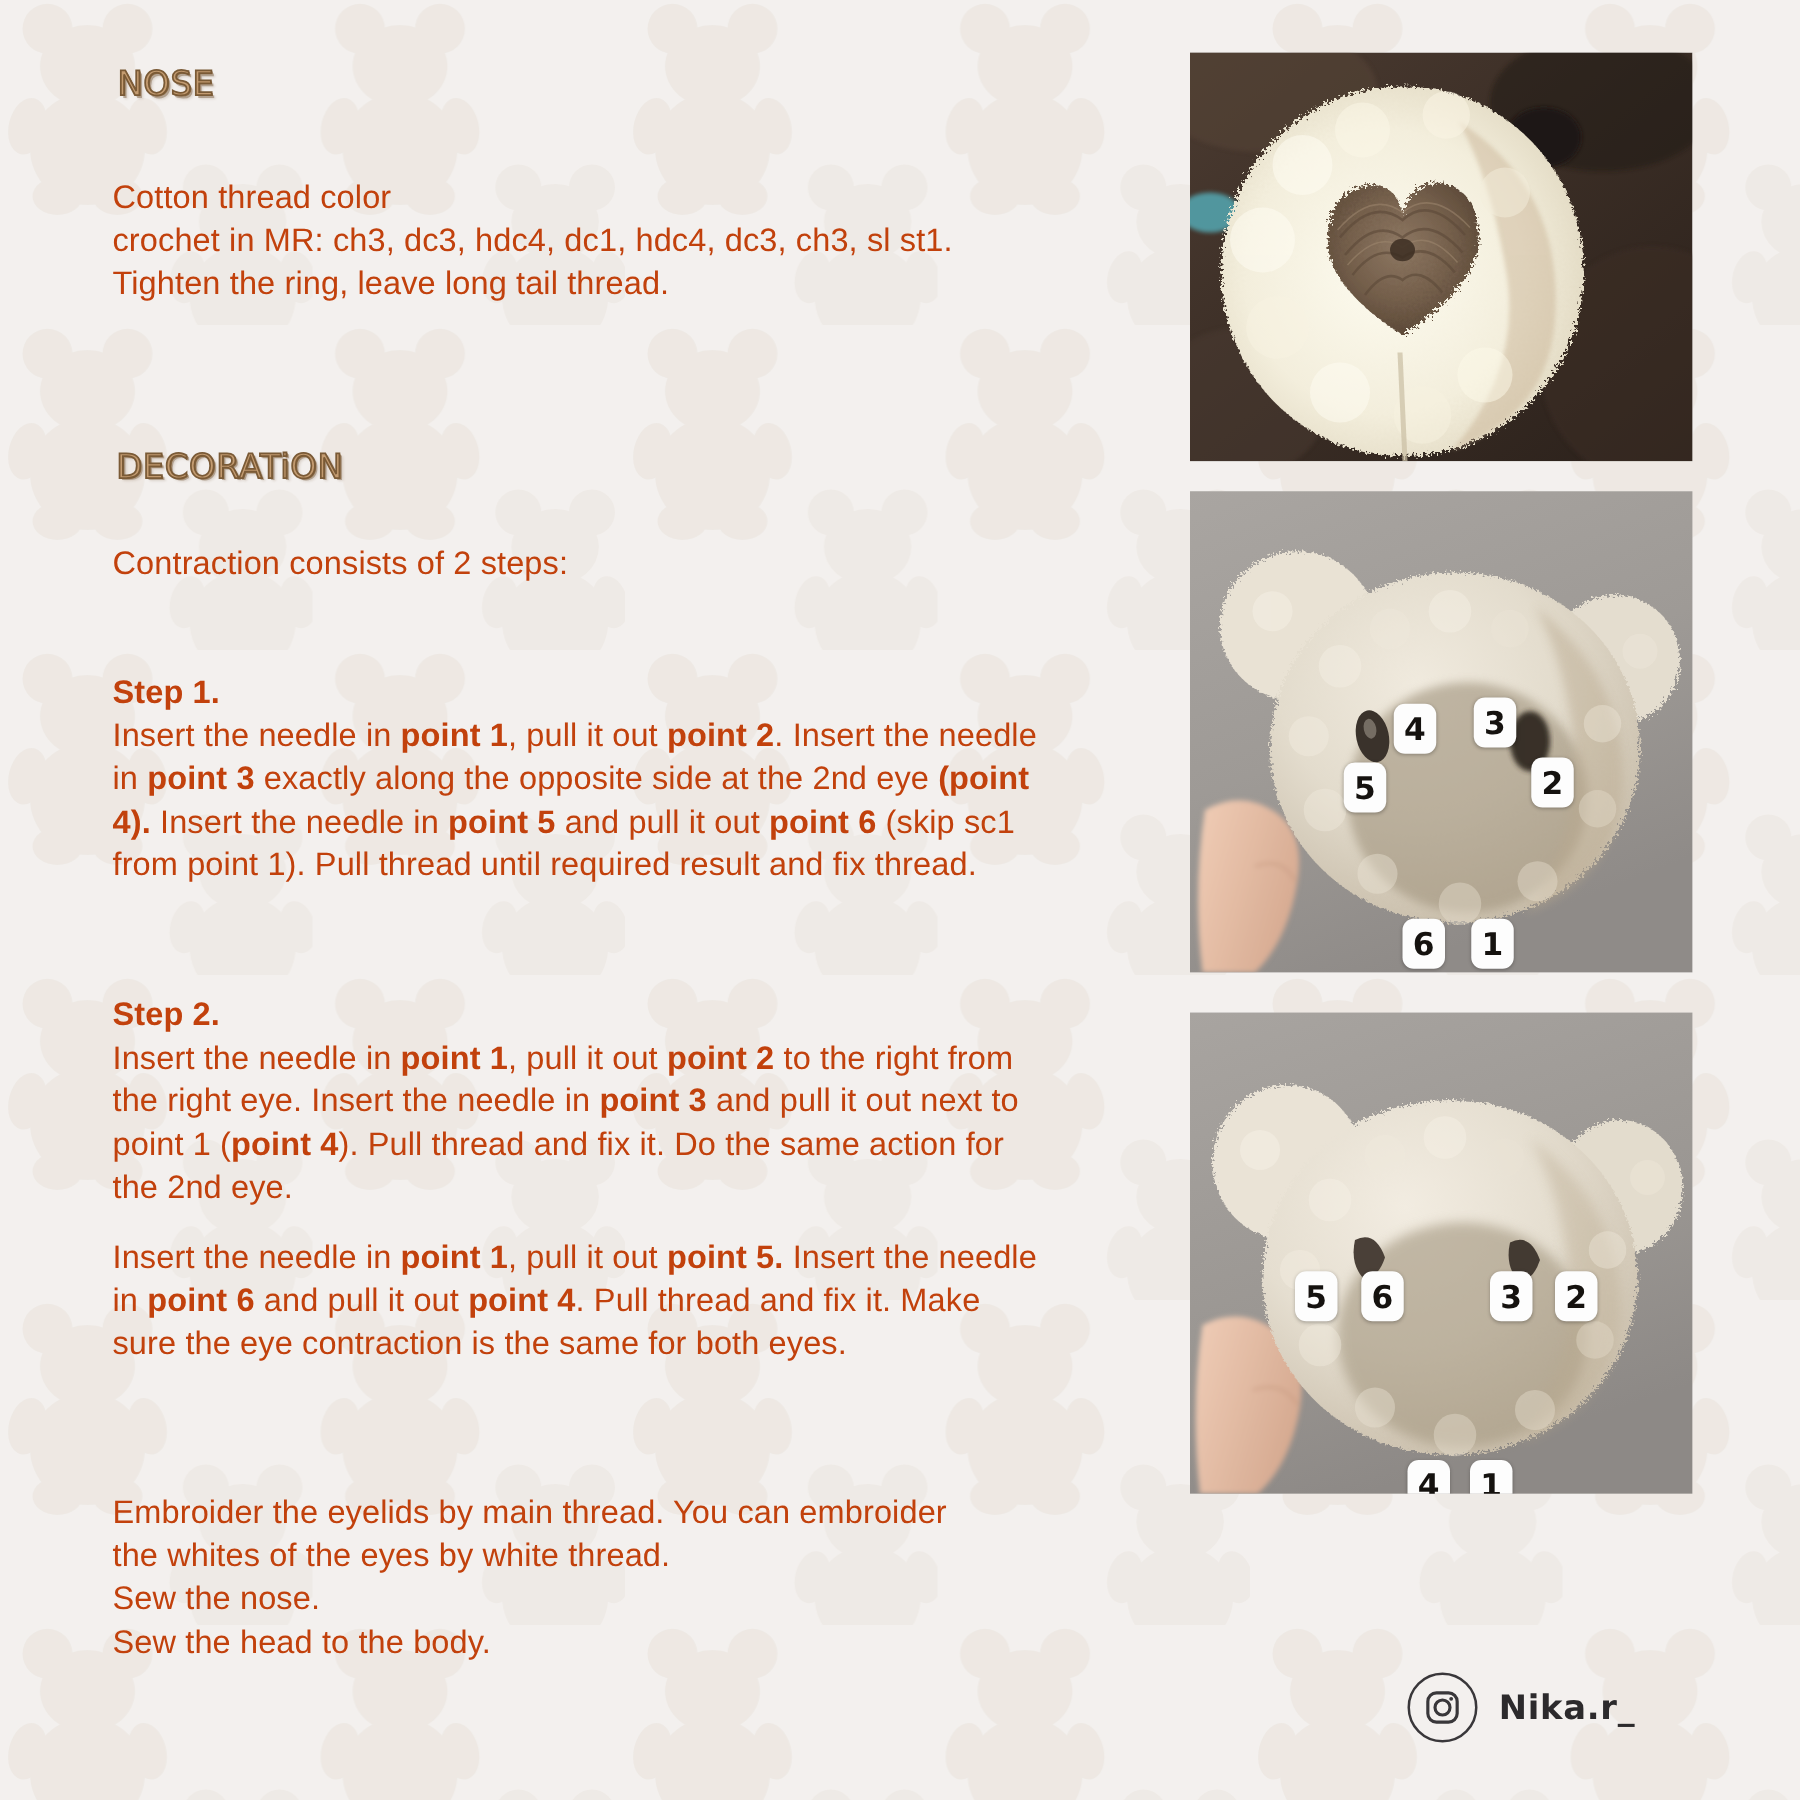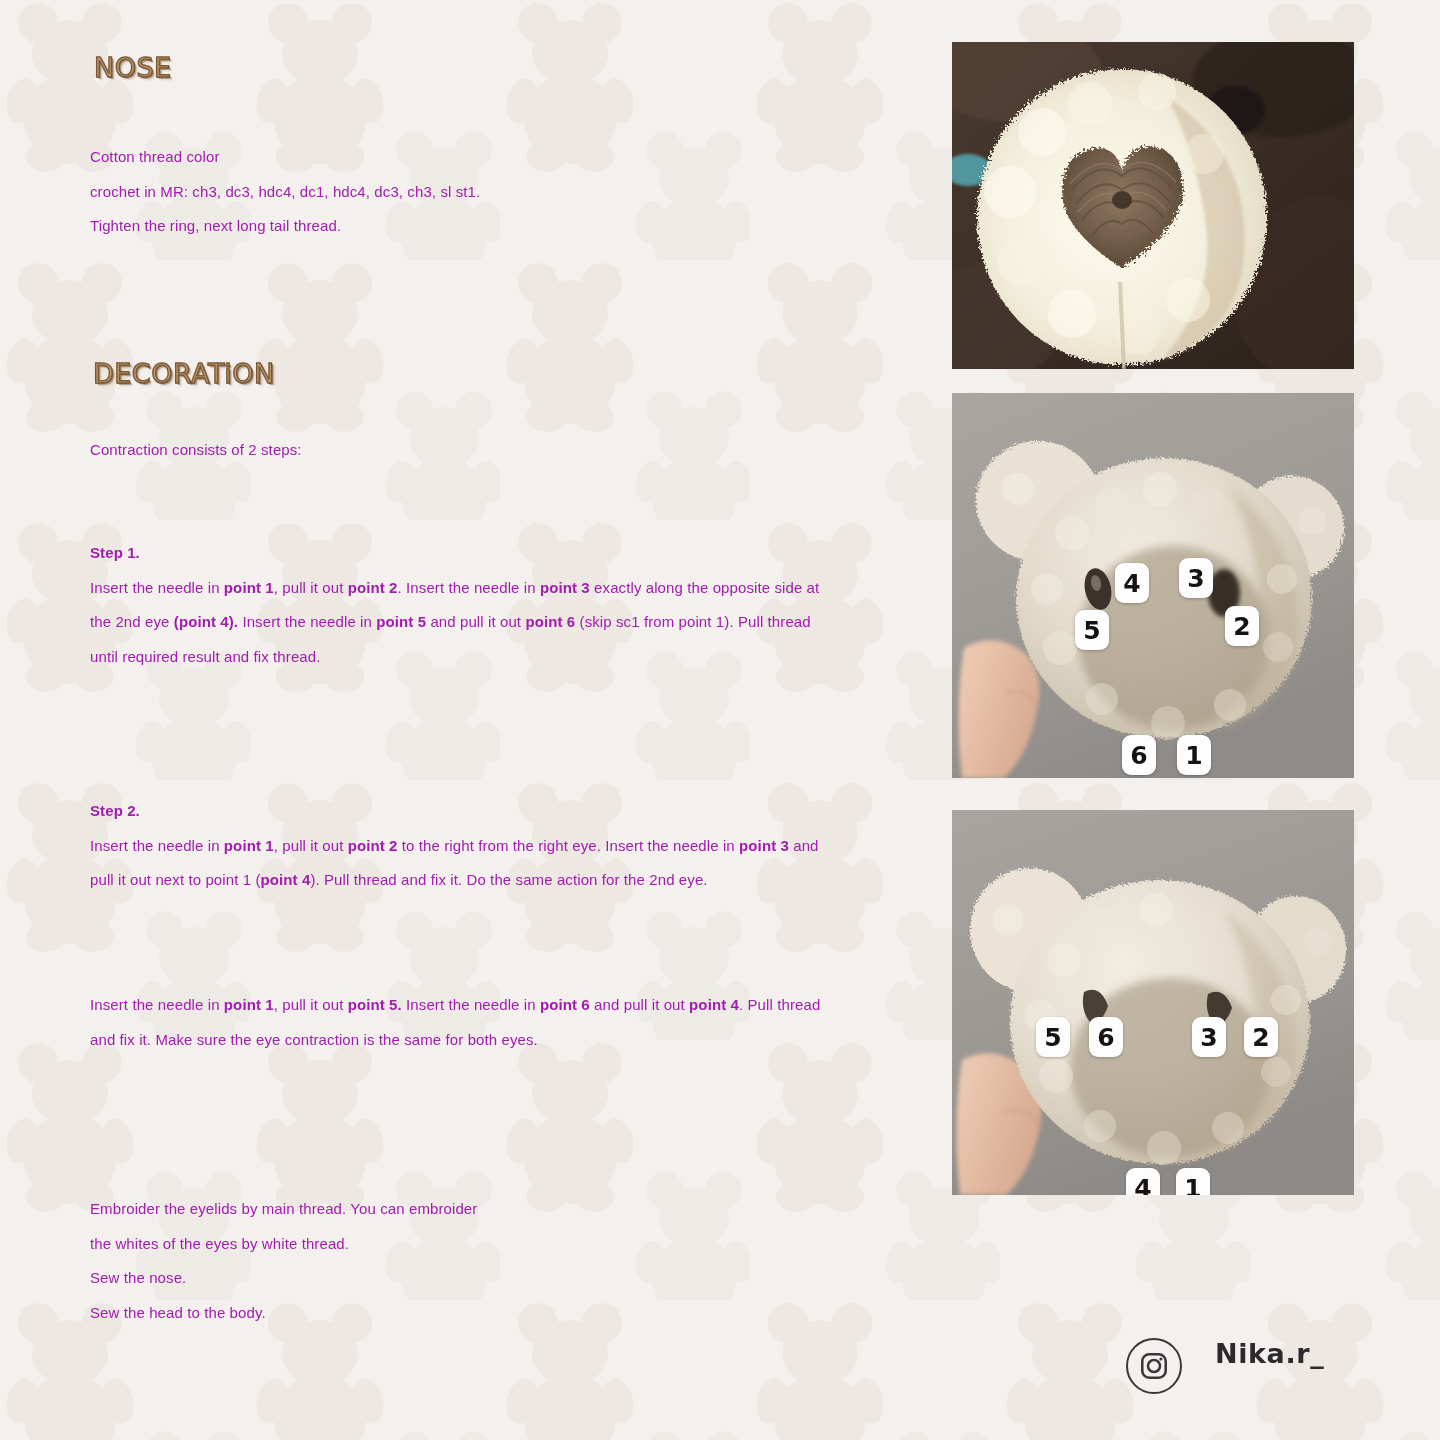--- a/index.html
+++ b/index.html
@@ -53,23 +53,23 @@
     text-transform: uppercase;
     white-space: nowrap;
   }
   .heading-nose { position: absolute; left: 4px; top: 52px; }
   .heading-decoration { position: absolute; left: 3px; top: 358px; }
   .heading-decoration .soft-i {
     text-transform: none;
   }
 
   .body-text {
-    font-size: 15px;
+    font-size: 26px;
     line-height: 34.5px;
-    color: #a21caf;
+    color: #c2410c;
     letter-spacing: 0.1px;
   }
   .body-text b { font-weight: bold; }
 
   .blk-nose    { position: absolute; left: 0;  top: 140px;  width: 700px; }
   .blk-intro   { position: absolute; left: 0;  top: 433px;  width: 700px; }
   .blk-step1   { position: absolute; left: 0;  top: 536px;  width: 745px; }
   .blk-step2   { position: absolute; left: 0;  top: 794px;  width: 745px; }
   .blk-step2b  { position: absolute; left: 0;  top: 988px;  width: 745px; }
   .blk-final   { position: absolute; left: 0;  top: 1192px; width: 720px; }
@@ -105,22 +105,22 @@
     box-shadow: 0 1px 3px rgba(0,0,0,.25);
     z-index: 5;
   }
 
   
   .ig-footer {
     position: absolute;
     left: 1126px;
     top: 1338px;
     display: flex;
-    align-items: flex-start;
-    gap: 33px;
+    align-items: center;
+    gap: 17px;
     z-index: 3;
   }
   .ig-ring {
     width: 56px; height: 56px;
     border: 2.4px solid #39373a;
     border-radius: 50%;
     display: flex; align-items: center; justify-content: center;
   }
   .ig-handle {
     font-family: "DejaVu Sans", sans-serif;
@@ -164,21 +164,21 @@
 
 <div class="page">
 
   <div class="text-col">
 
     <div class="section-heading heading-nose">NOSE</div>
 
     <div class="body-text blk-nose">
       <div>Cotton thread color</div>
       <div> crochet in MR: ch3, dc3,  hdc4, dc1, hdc4, dc3, ch3, sl st1.</div>
-      <div>Tighten the ring, next long tail thread.</div>
+      <div>Tighten the ring, leave long tail thread.</div>
     </div>
 
     <div class="section-heading heading-decoration"><span>DECORAT</span><span class="soft-i">i</span><span>ON</span></div>
 
     <div class="body-text blk-intro">
       <div>Contraction consists of 2 steps:</div>
     </div>
 
     <div class="body-text blk-step1">
       <span class="step-label">Step 1.</span>

